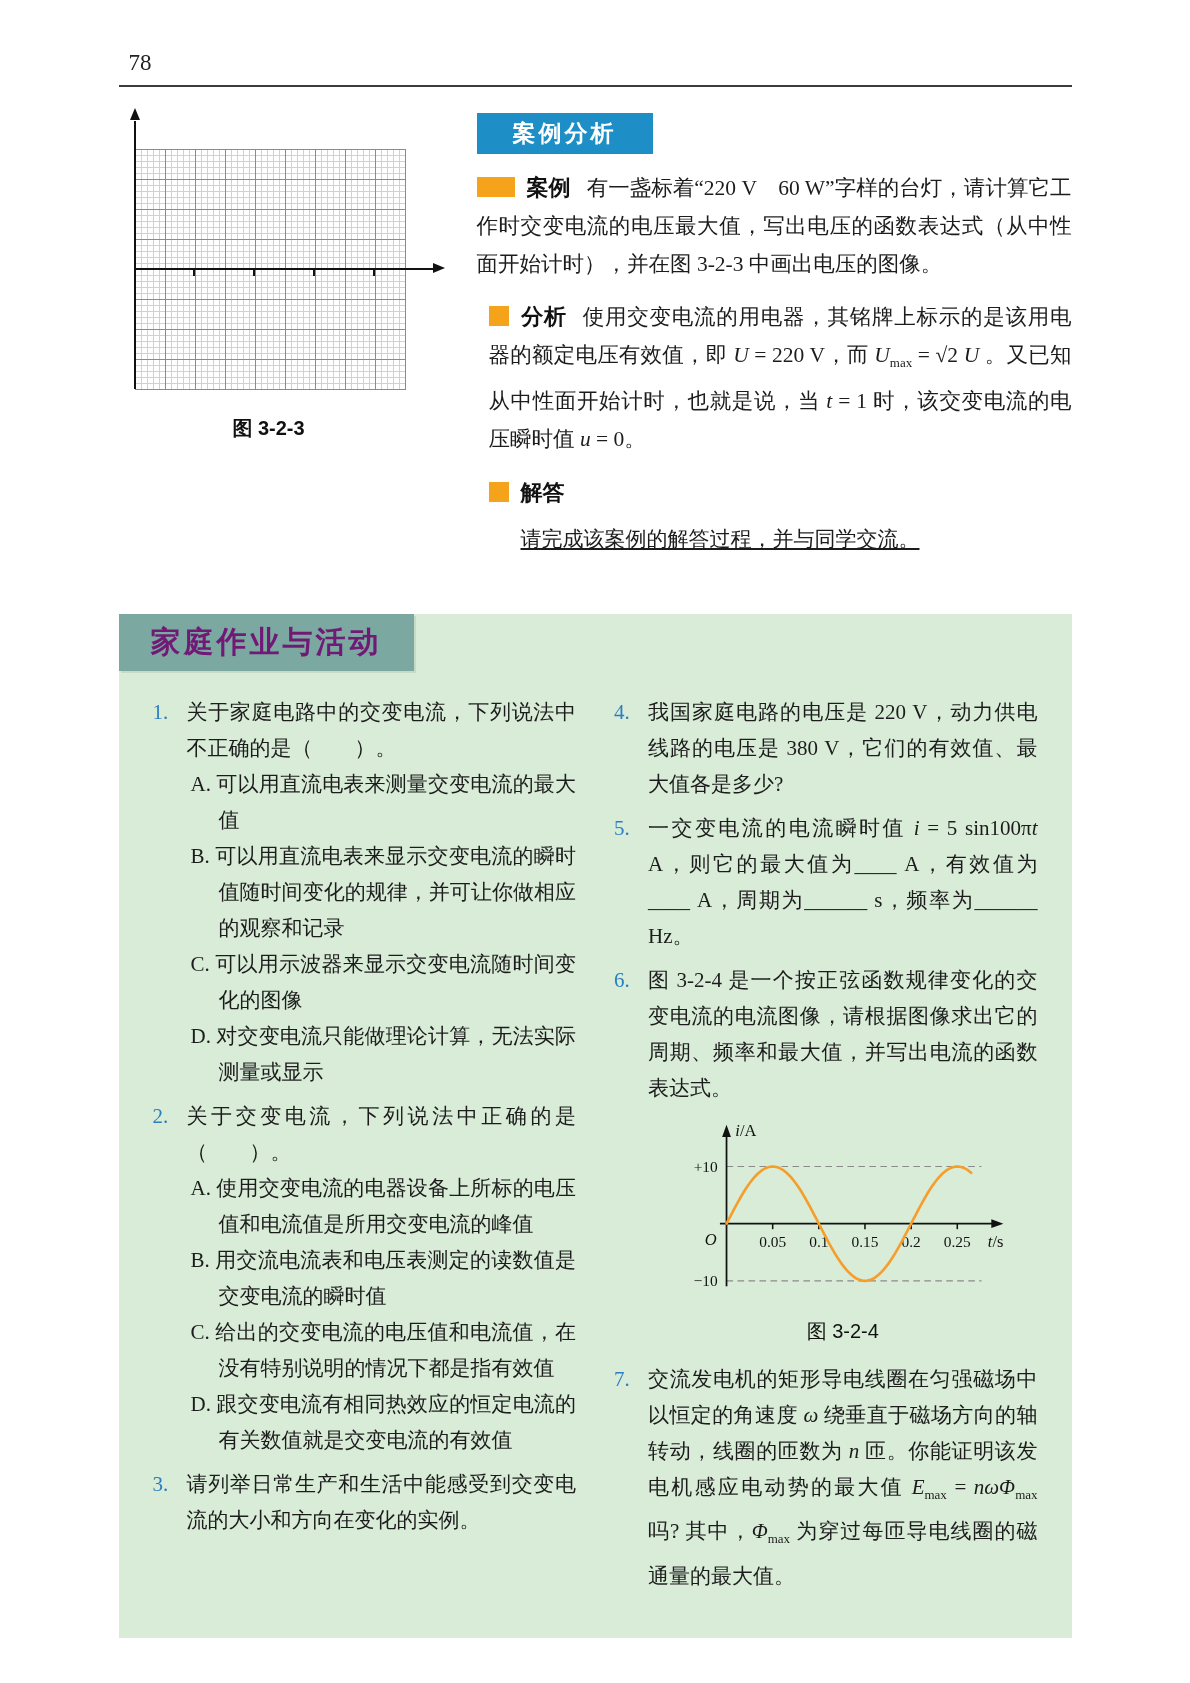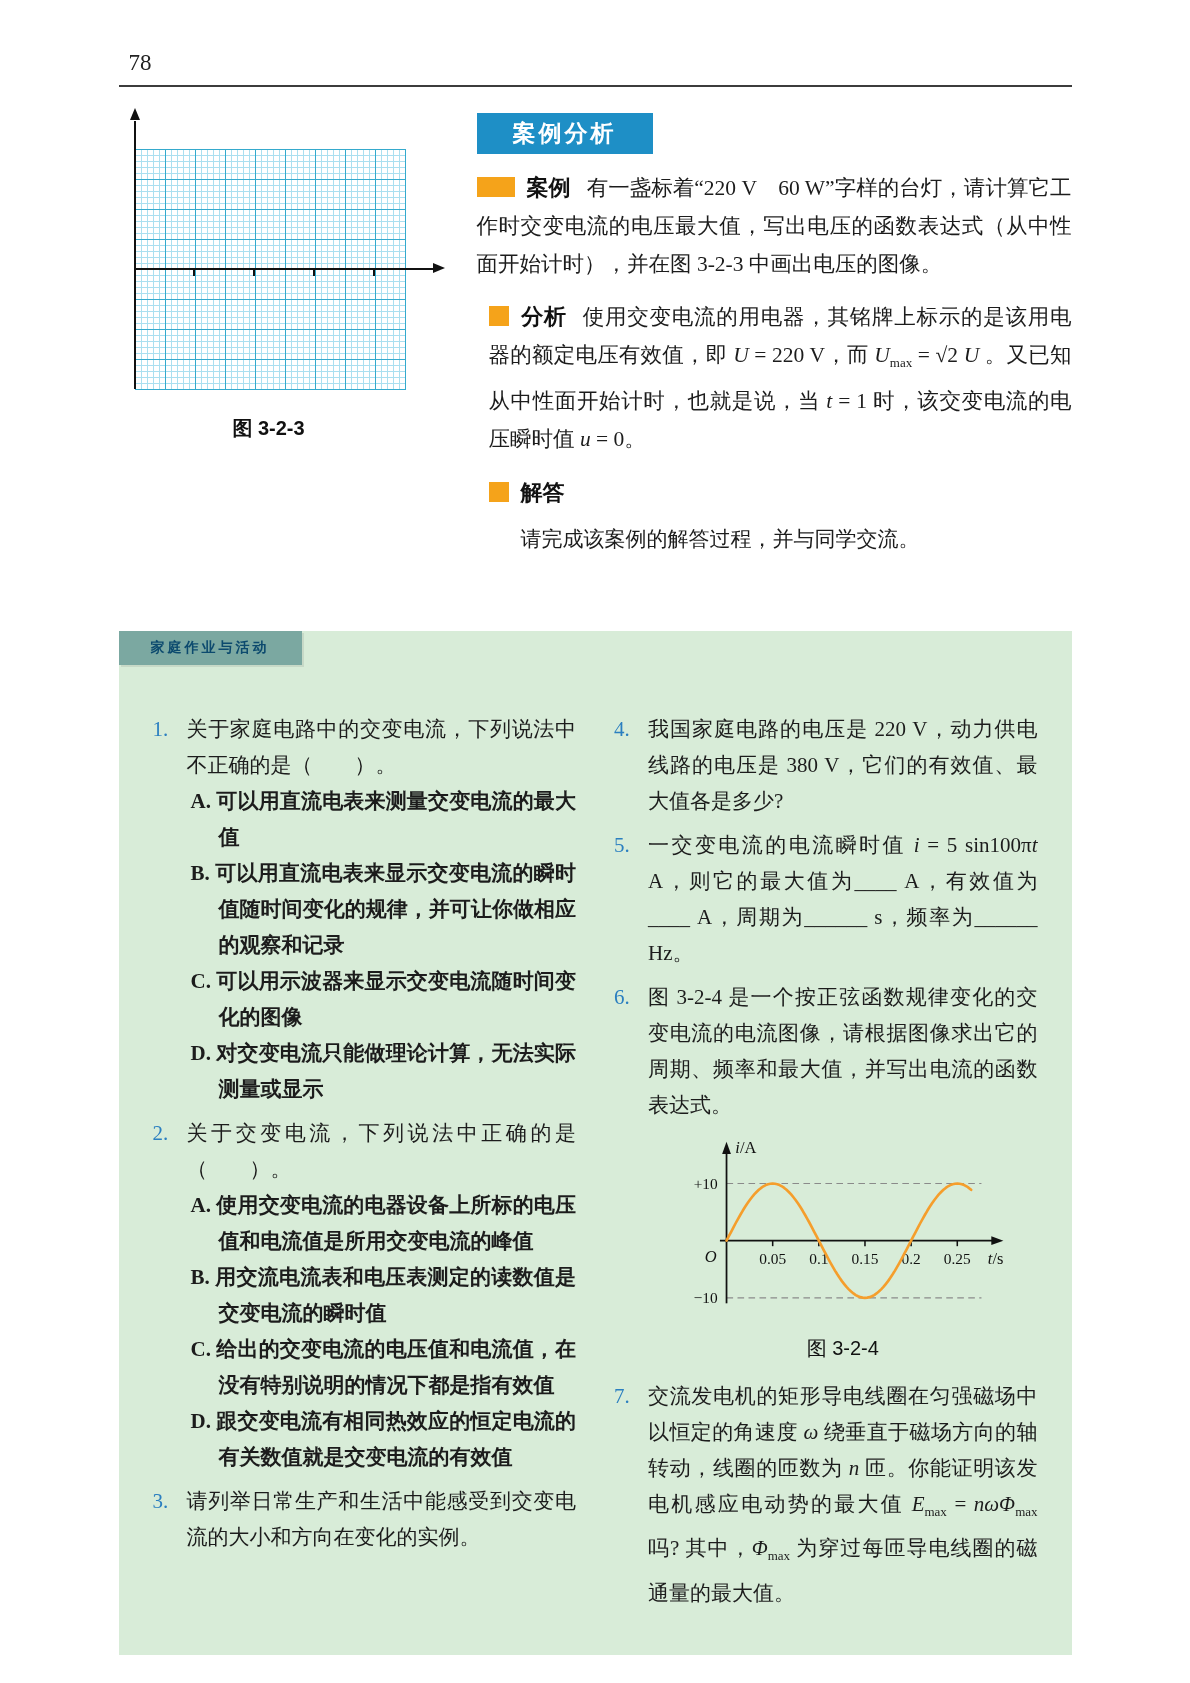--- a/index.html
+++ b/index.html
@@ -41,36 +41,36 @@
     padding:5px 36px;letter-spacing:3px;}
   .para{font-size:21.5px;line-height:38px;text-align:justify;margin:15px 0 0;}
   .tag-rect{display:inline-block;width:38px;height:20px;background:var(--orange-accent,#f5a31a);
     margin-right:12px;vertical-align:-2px;}
   .tag-sq{display:inline-block;width:20px;height:20px;background:var(--orange-accent,#f5a31a);
     margin-right:12px;vertical-align:-2px;}
   .lead{font-family:"Liberation Sans","DejaVu Sans",sans-serif;font-weight:bold;font-size:22px;
     margin-right:16px;color:#111;}
   .indented{margin-left:12px;}
   .answer-line{margin:16px 0 0 12px;font-size:21.5px;line-height:38px;}
-  .note{margin:8px 0 17px 44px;font-size:21px;line-height:38px;}
+  .note{margin:8px 0 0 44px;font-size:21px;line-height:38px;text-decoration:underline;}
   sub{font-size:13px;}
   i.v{font-style:italic;}
   
   .homework{position:relative;margin-top:56px;background:var(--homework-bg,#d8ecd8);
     min-height:925px;box-sizing:border-box;padding:80px 34px 36px;}
-  .hw-tab{position:absolute;top:0;left:0;background:var(--homework-header,#7ba8a1);color:#0c4a6e;
-    font-family:"Liberation Sans","DejaVu Sans",sans-serif;font-weight:bold;font-size:14px;
+  .hw-tab{position:absolute;top:0;left:0;background:var(--homework-header,#7ba8a1);color:#701a75;
+    font-family:"Liberation Sans","DejaVu Sans",sans-serif;font-weight:bold;font-size:30px;
     padding:8px 32px;letter-spacing:3px;box-shadow:2px 2px 0 rgba(0,0,0,0.08);}
   .hw-cols{display:flex;gap:38px;}
   .hw-col{flex:1;min-width:0;}
   .q{display:flex;align-items:flex-start;margin:0 0 8px;font-size:21px;line-height:36px;}
   .qnum{flex:none;width:34px;color:var(--question-number,#2b7fc0);}
   .qbody{flex:1;min-width:0;}
   .qtext,.opt{text-align:justify;}
-  .opt{padding-left:32px;text-indent:-28px;font-weight:bold;}
+  .opt{padding-left:32px;text-indent:-28px;}
   
   .chart-fig{margin:10px auto 4px;width:330px;text-align:center;}
   .chart-fig svg{display:block;}
   .chart-caption{margin-top:8px;font-family:"Liberation Sans","DejaVu Sans",sans-serif;
     font-size:20px;color:#111;text-align:center;}
 </style>
 </head>
 <body>
 
 <div class="page">

